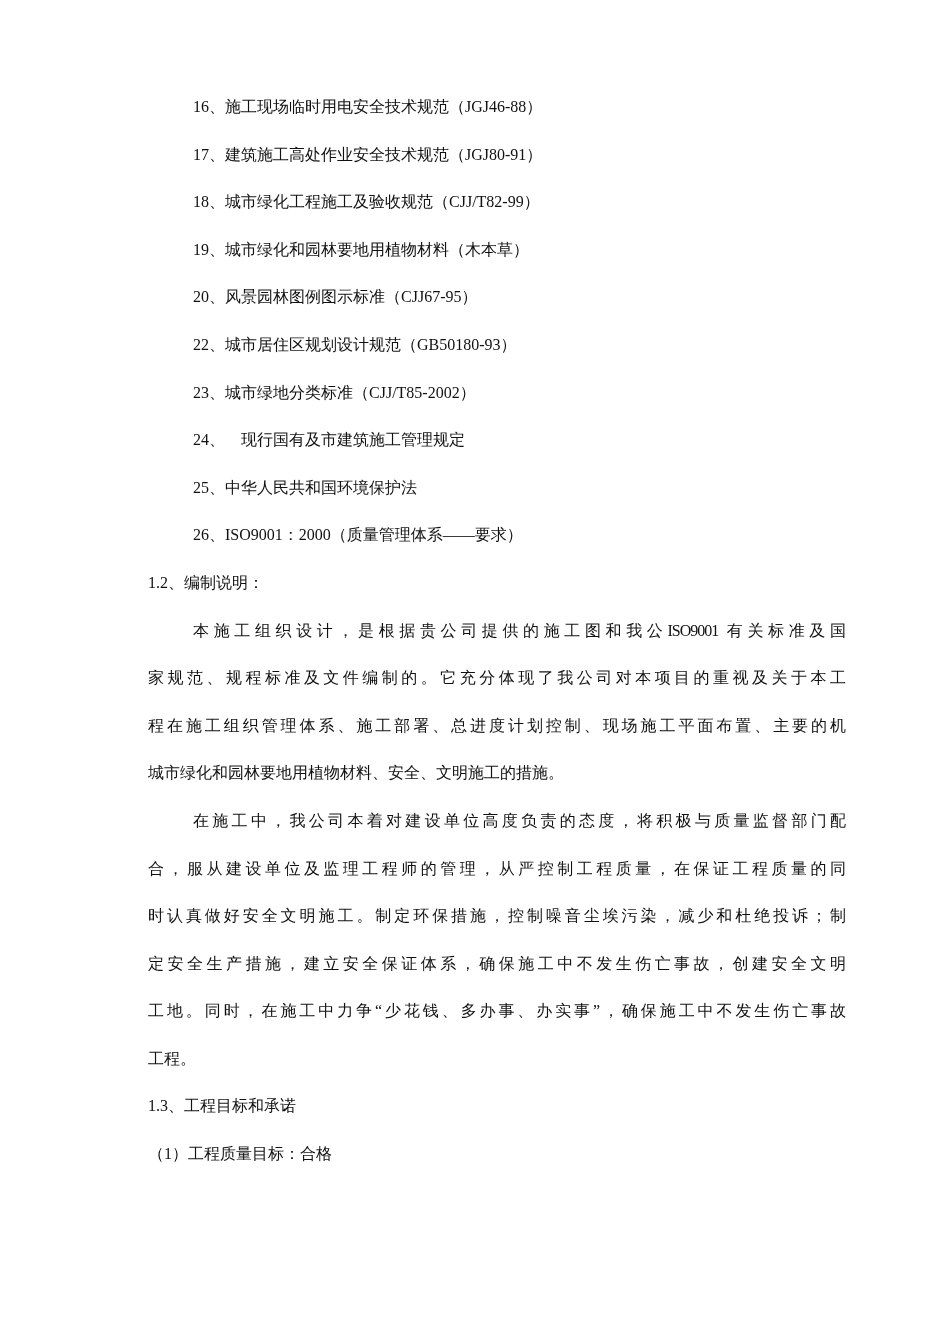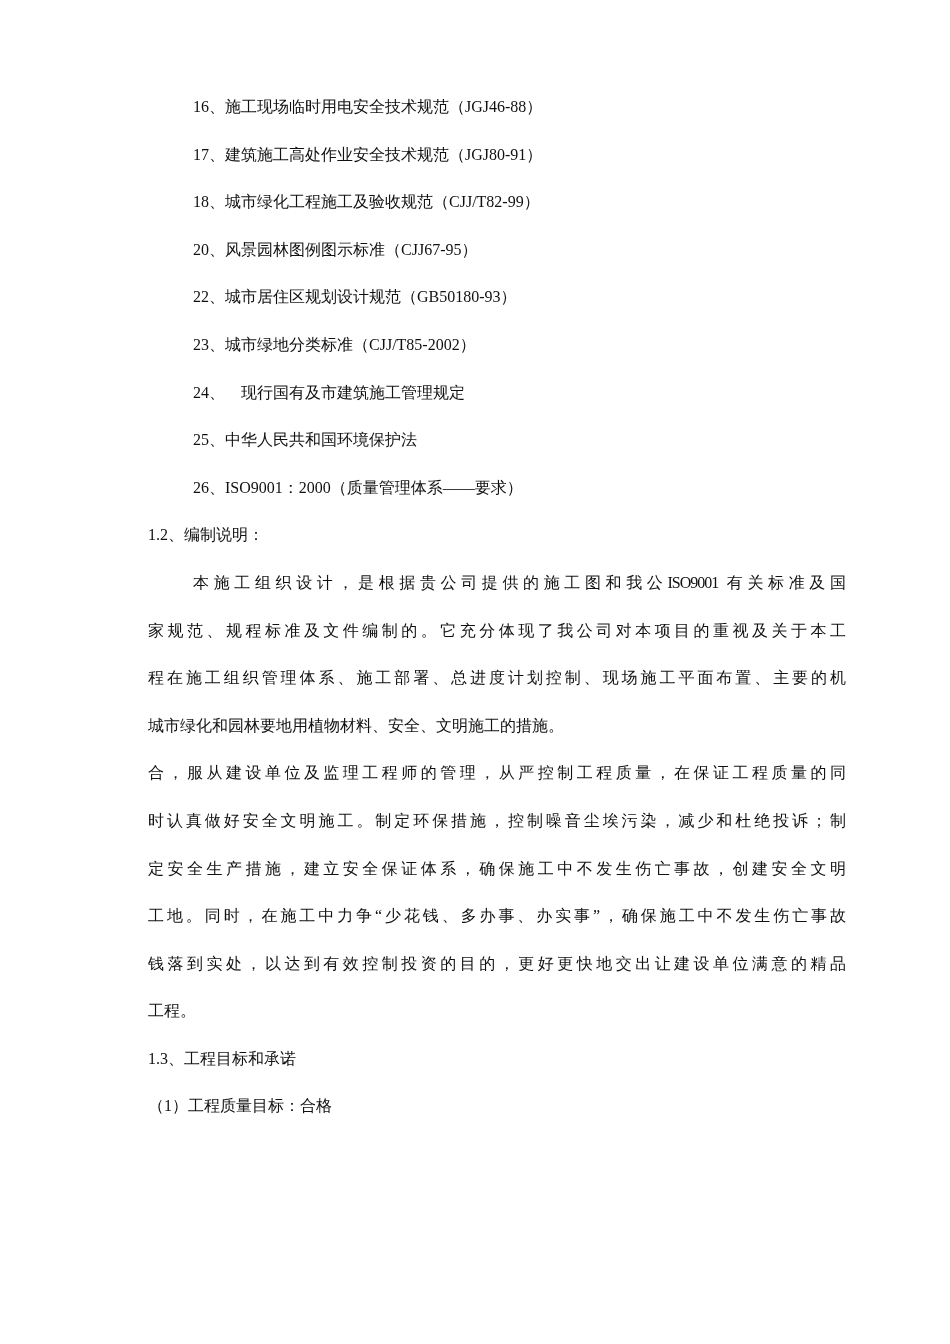--- a/index.html
+++ b/index.html
@@ -44,37 +44,38 @@
   }
 </style>
 </head>
 <body>
 
 <div class="page">
 
   <p class="line li">16、施工现场临时用电安全技术规范（JGJ46-88）</p>
   <p class="line li">17、建筑施工高处作业安全技术规范（JGJ80-91）</p>
   <p class="line li">18、城市绿化工程施工及验收规范（CJJ/T82-99）</p>
+  <p class="line li">19、城市绿化和园林要地用植物材料（木本草）</p>
   <p class="line li">20、风景园林图例图示标准（CJJ67-95）</p>
   <p class="line li">22、城市居住区规划设计规范（GB50180-93）</p>
   <p class="line li">23、城市绿地分类标准（CJJ/T85-2002）</p>
   <p class="line li">24、　现行国有及市建筑施工管理规定</p>
   <p class="line li">25、中华人民共和国环境保护法</p>
   <p class="line li">26、ISO9001：2000（质量管理体系——要求）</p>
 
   <p class="line">1.2、编制说明：</p>
 
   <p class="line first fill">本施工组织设计，是根据贵公司提供的施工图和我公ISO9001 有关标准及国</p>
   <p class="line fill">家规范、规程标准及文件编制的。它充分体现了我公司对本项目的重视及关于本工</p>
   <p class="line fill">程在施工组织管理体系、施工部署、总进度计划控制、现场施工平面布置、主要的机</p>
   <p class="line">城市绿化和园林要地用植物材料、安全、文明施工的措施。</p>
 
+  <p class="line first fill">在施工中，我公司本着对建设单位高度负责的态度，将积极与质量监督部门配</p>
   <p class="line fill">合，服从建设单位及监理工程师的管理，从严控制工程质量，在保证工程质量的同</p>
   <p class="line fill">时认真做好安全文明施工。制定环保措施，控制噪音尘埃污染，减少和杜绝投诉；制</p>
   <p class="line fill">定安全生产措施，建立安全保证体系，确保施工中不发生伤亡事故，创建安全文明</p>
   <p class="line fill">工地。同时，在施工中力争“少花钱、多办事、办实事”，确保施工中不发生伤亡事故</p>
-  <p class="line fill">钱落到实处，以达到有效控制投资的目的，更好更快地交出让建设单位满意的精品</p>
   <p class="line">工程。</p>
 
   <p class="line">1.3、工程目标和承诺</p>
   <p class="line">（1）工程质量目标：合格</p>
 
 </div>
 
 </body></html>

